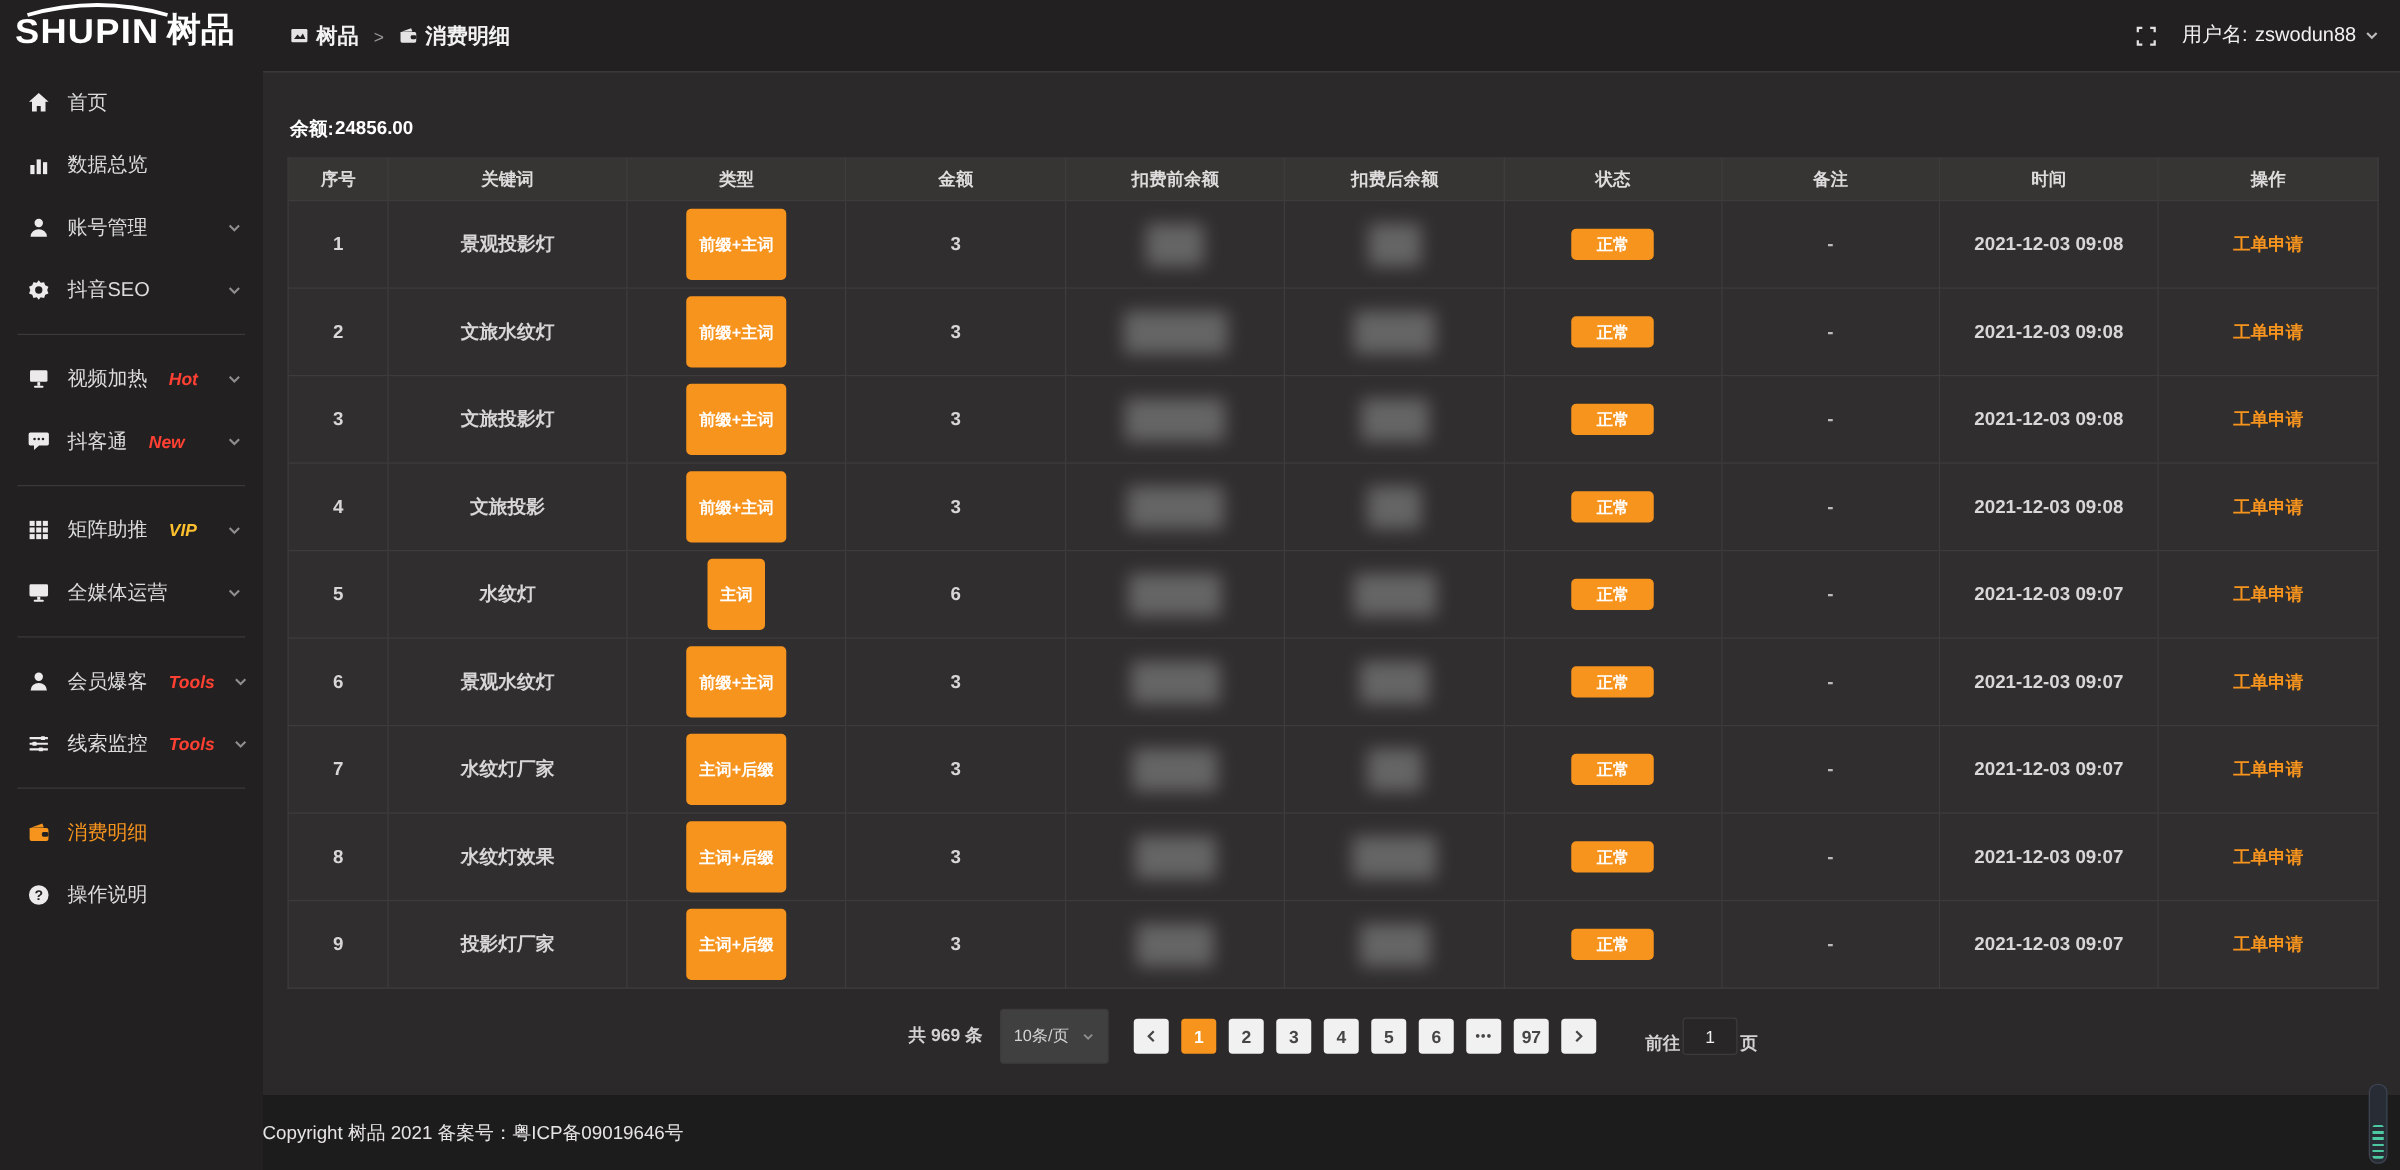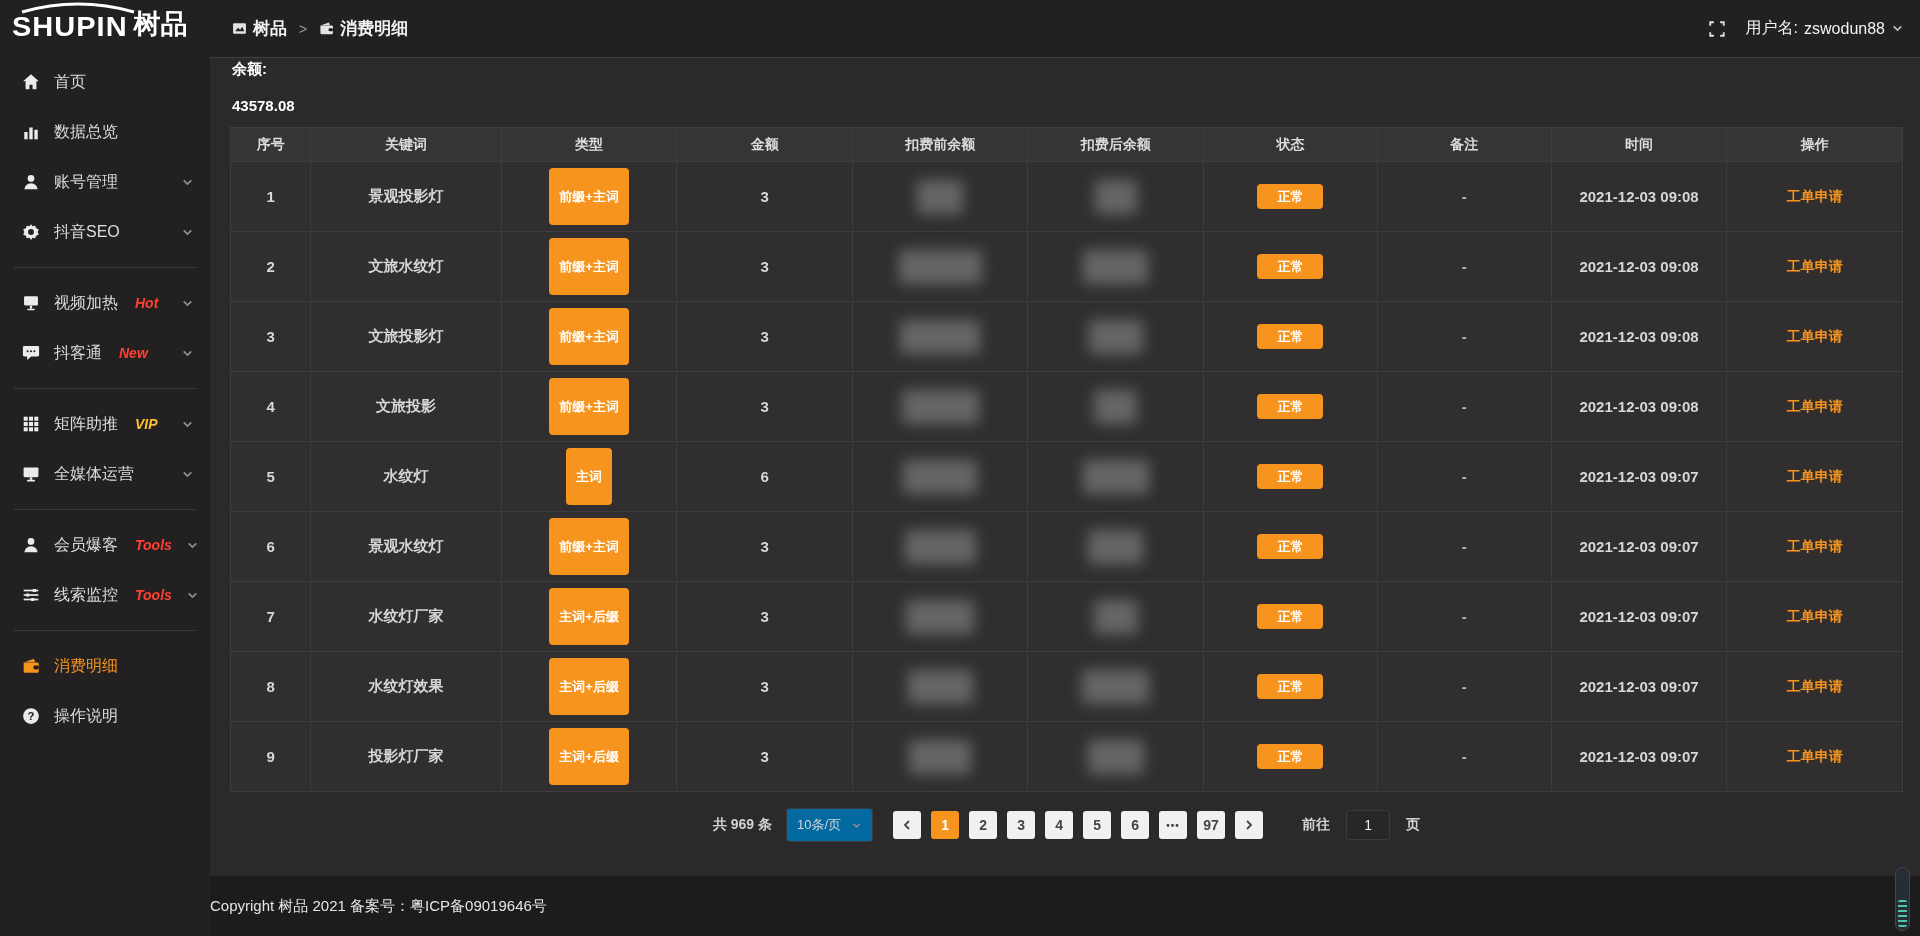--- a/index.html
+++ b/index.html
@@ -45,40 +45,40 @@
   .crumb .icon{width:15px;height:15px;display:inline-flex;color:#e5e3e3;}
   .crumb .icon svg{width:100%;height:100%;}
   .crumb-sep{color:#9b9999;font-size:14px;font-weight:400;padding:0 2px;}
   .topbar-right{margin-left:auto;display:flex;align-items:center;gap:20px;}
   .fullscreen-btn{width:18px;height:18px;color:#e2e0e0;display:flex;cursor:pointer;}
   .fullscreen-btn svg{width:100%;height:100%;}
   .user-box{display:flex;align-items:center;gap:6px;font-size:16px;color:#f2f2f2;cursor:pointer;}
   .user-box .chev{color:#bdbbbb;display:flex;}
   
   .content{padding:0 17px 0 20px;}
-  .balance-row{margin:2px 2px 13px;display:flex;gap:18px;font-size:15px;font-weight:700;color:#ffffff;flex-direction:column;}
+  .balance-row{margin:36px 2px 13px;display:flex;gap:1px;font-size:15px;font-weight:700;color:#ffffff;}
   table{width:100%;border-collapse:collapse;table-layout:fixed;}
   th,td{border:1px solid var(--line);text-align:center;vertical-align:middle;}
   th{height:34px;background:var(--row-head);font-size:14px;font-weight:700;color:#dddbdb;}
   td{height:70px;background:var(--row);font-size:15px;font-weight:600;color:var(--text);}
   .type-badge,.status-badge{display:inline-block;background:var(--accent);color:#fff;font-size:13px;font-weight:600;border-radius:4px;padding:22px 10px;line-height:1;}
   .status-badge{padding:6px 20px;}
   .masked{display:inline-block;height:34px;border-radius:3px;background:#9c9c9c;filter:blur(7px);opacity:.5;vertical-align:middle;}
   .remark-cell{color:#bdbbbb;}
   .action-link{color:var(--accent);font-size:14px;font-weight:600;cursor:pointer;}
   
   .pagination{display:flex;align-items:center;justify-content:center;gap:10px;margin-top:16px;font-size:14px;color:#d3d1d1;}
   .total-text{font-weight:600;margin-right:4px;}
-  .page-size{display:flex;align-items:center;gap:10px;background:#0369a1;border:1px solid #3d3b3b;border-radius:3px;height:34px;padding:0 10px;font-size:13px;color:#d5d3d3;cursor:pointer;margin-right:10px;}
+  .page-size{display:flex;align-items:center;gap:10px;background:#404040;border:1px solid #3d3b3b;border-radius:3px;height:44px;padding:0 10px;font-size:13px;color:#d5d3d3;cursor:pointer;margin-right:10px;}
   .page-size .chev{color:#8f8d8d;display:flex;}
   .page-btn{min-width:28px;height:28px;padding:0 4px;background:#f1f1f1;color:#454545;border:none;border-radius:3px;display:flex;align-items:center;justify-content:center;font-size:14px;font-weight:700;cursor:pointer;font-family:inherit;}
   .page-btn.active{background:var(--accent);color:#fff;}
   .page-btn.ellipsis{letter-spacing:1px;font-size:10px;}
   .nav-btn svg{width:12px;height:12px;}
-  .goto{display:flex;align-items:center;gap:16px;margin-left:29px;font-weight:600;}
+  .goto{display:flex;align-items:flex-end;gap:2px;margin-left:29px;font-weight:600;}
   .goto-input{width:44px;height:30px;background:#282626;border:1px solid #3d3b3b;border-radius:3px;color:#eeeeee;text-align:center;font-size:14px;font-family:inherit;}
   
   .footer{position:absolute;left:0;right:0;bottom:0;height:60px;background:var(--bg-footer);display:flex;align-items:center;justify-content:flex-start;font-size:15px;color:#e6e4e4;}
   .float-widget{position:absolute;right:10px;bottom:5px;width:15px;height:64px;background:#272c35;border:1px solid #3d4553;border-radius:7px;z-index:6;display:flex;flex-direction:column;justify-content:flex-end;padding:3px 2px;cursor:pointer;}
   .float-widget .stripes{height:27px;border-radius:2px;background:repeating-linear-gradient(180deg,#4cc9a0 0 2px,transparent 2px 5px);}
 </style>
 </head>
 <body>
 
 <aside class="sidebar">
@@ -318,21 +318,21 @@
               <path d="M2.5 4 L6 7.5 L9.5 4" fill="none" stroke="currentColor" stroke-width="1.6"></path>
             </svg>
           </span>
       </span>
     </div>
   </div>
 
   <div class="content">
     <div class="balance-row">
       <span>余额:</span>
-      <span>43578.08</span>
+      <span>24856.00</span>
     </div>
 
     <table>
       <colgroup>
         <col style="width:4.8%">
           <col style="width:11.4%">
           <col style="width:10.5%">
           <col style="width:10.5%">
         <col style="width:10.5%">
           <col style="width:10.5%">

